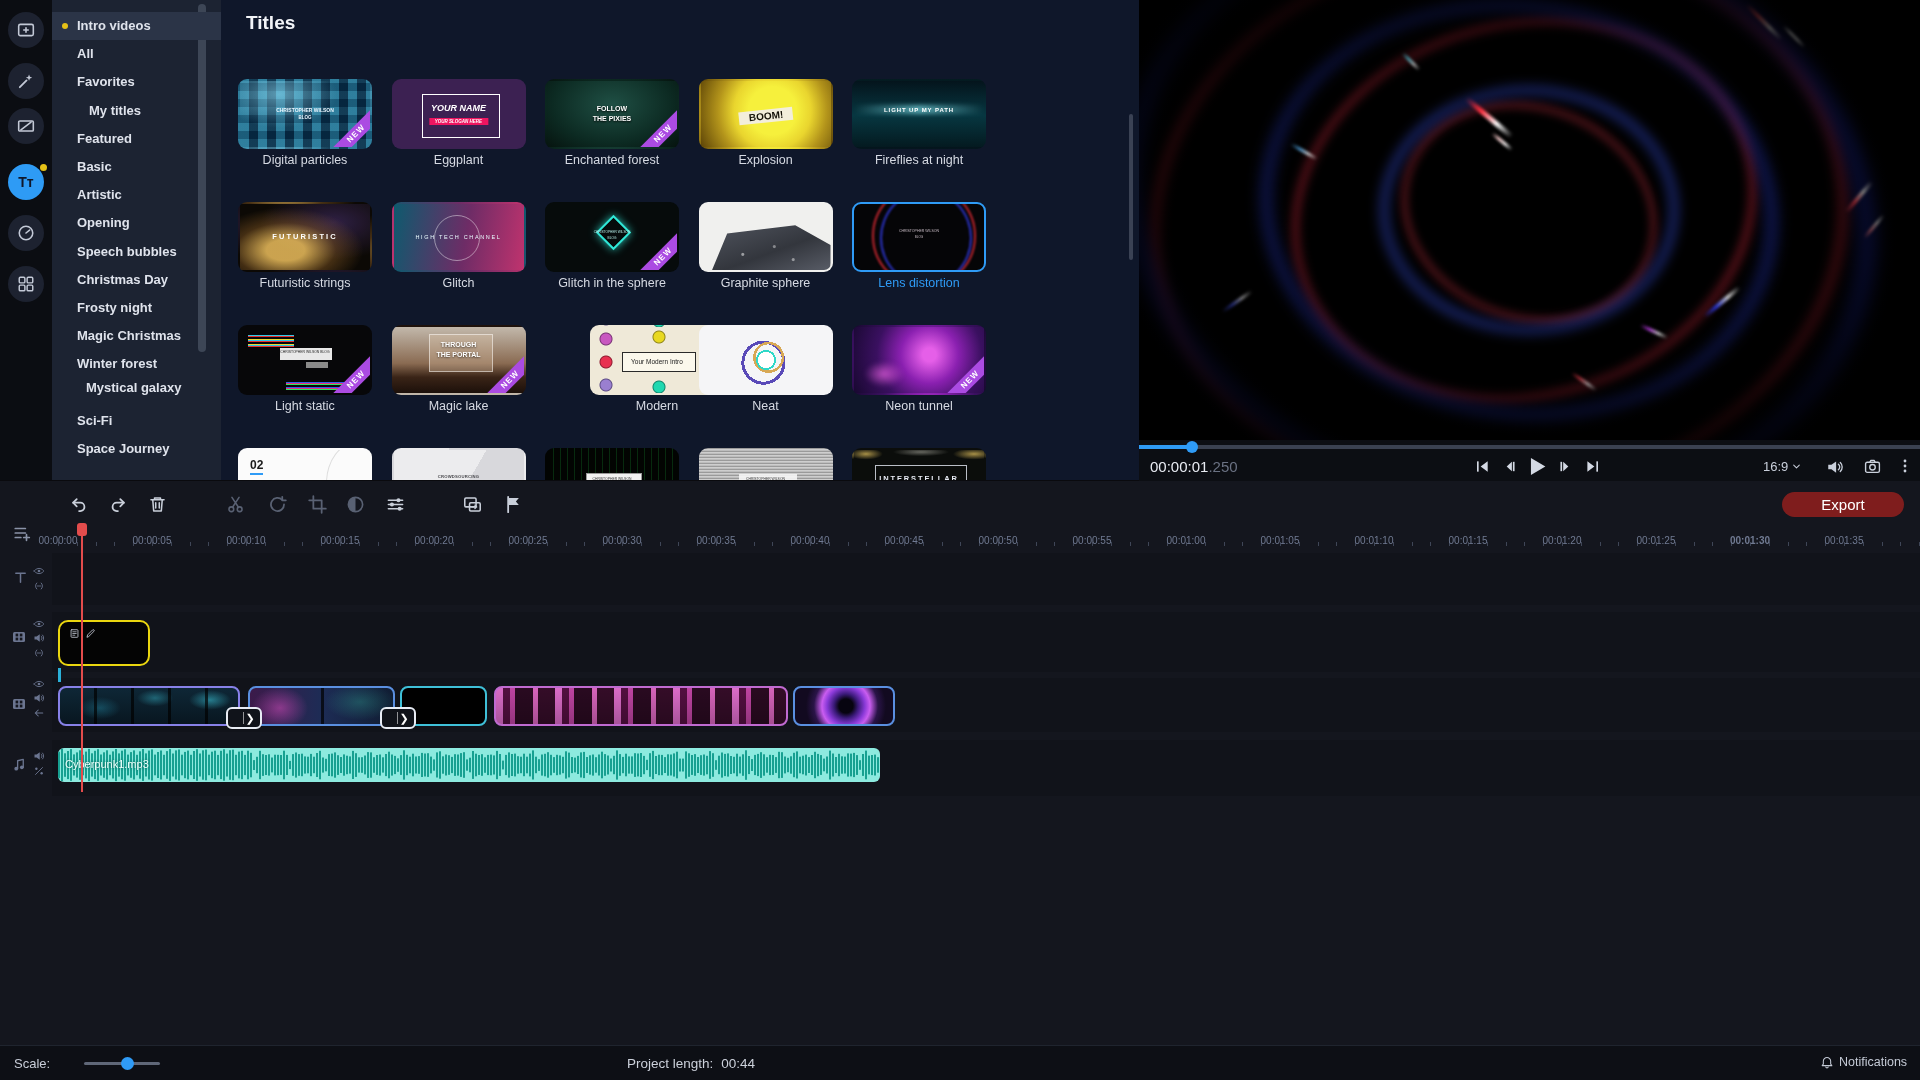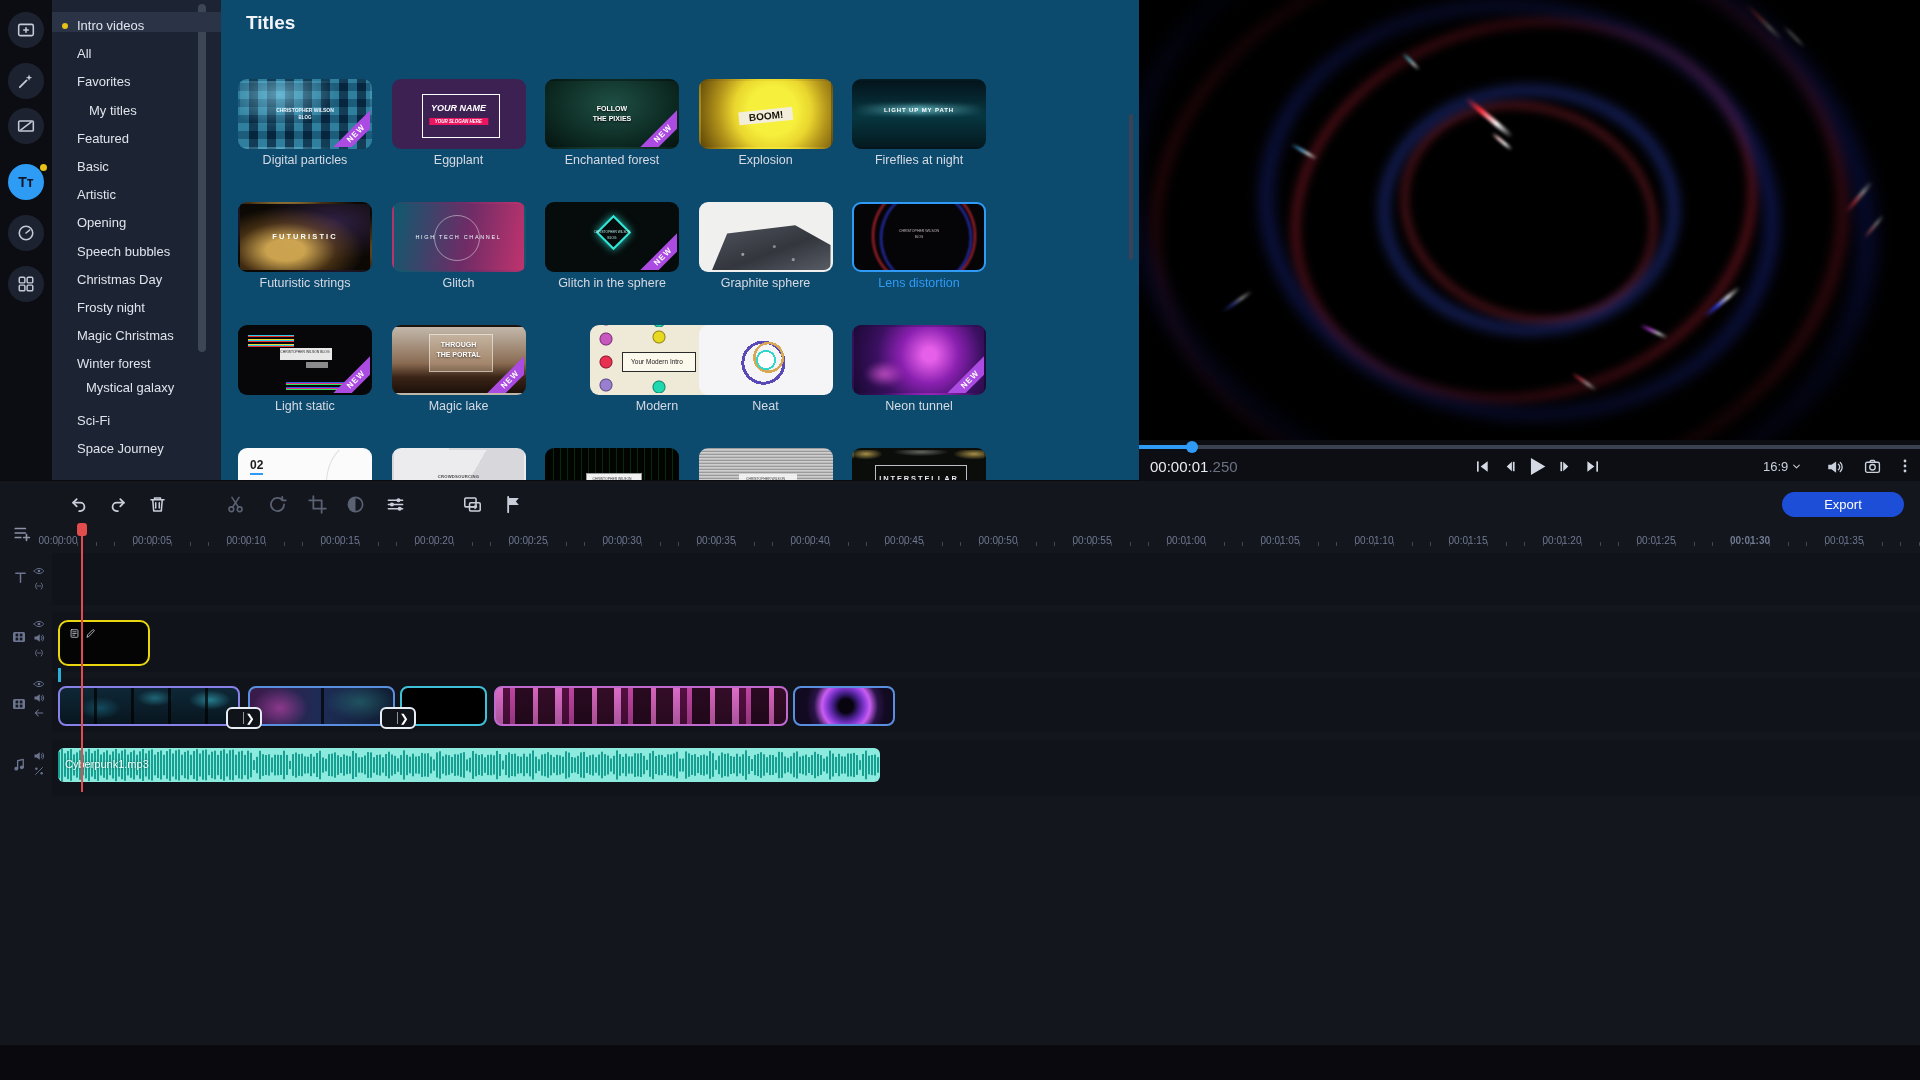--- a/index.html
+++ b/index.html
@@ -10,27 +10,27 @@
   
   #activity-rail { position:absolute; left:0; top:0; width:52px; height:480px; background:#0b0d12; z-index:5; }
   .rail-btn { position:absolute; left:8px; width:36px; height:36px; border-radius:50%; background:#1d2230; color:#c3c9d6; }
   .rail-btn .ric { position:absolute; left:9px; top:9px; width:18px; height:18px; display:block; }
   .rail-btn.active { background:#2e9bf5; color:#fff; }
   .rail-glyph { position:absolute; inset:0; display:flex; align-items:center; justify-content:center; font-size:14px; font-weight:bold; color:#0f172a; }
   .rail-dot { position:absolute; right:-3px; top:0; width:7px; height:7px; border-radius:50%; background:#e6c117; }
 
   
   #sidebar { position:absolute; left:52px; top:0; width:169px; height:480px; background:#1c2332; z-index:4; }
-  .sb-item { position:absolute; left:0; width:100%; height:20px; color:#dfe3ec; font-size:13px; line-height:28px; padding-left:25px; white-space:nowrap; }
+  .sb-item { position:absolute; left:0; width:100%; height:28px; color:#dfe3ec; font-size:13px; line-height:28px; padding-left:25px; white-space:nowrap;font-weight:bold; }
   .sb-item.selected { background:#2b3447; }
   .sb-dot { position:absolute; left:10px; top:11px; width:6px; height:6px; border-radius:50%; background:#e6c117; }
   #sidebar-scrollbar { position:absolute; left:146px; top:4px; width:8px; height:348px; border-radius:4px; background:#3d4656; }
 
   
-  #titles-panel { position:absolute; left:221px; top:0; width:918px; height:480px; background:#0c4a6e; overflow:hidden; }
+  #titles-panel { position:absolute; left:221px; top:0; width:918px; height:480px; background:#0f172a; overflow:hidden; }
   #titles-heading { position:absolute; left:25px; top:12px; font-size:19px; font-weight:600; color:#f2f4f8; }
   .card { position:absolute; width:134px; }
   .thumb { position:relative; width:134px; height:70px; border-radius:9px; overflow:hidden; border:2px solid transparent; background:#111; }
   .card.selected .thumb { border-color:#2f9bf6; }
   .card-label { position:absolute; top:74px; left:-10px; width:154px; text-align:center; font-size:12.5px; color:#d6dae3; white-space:nowrap; }
   .card.selected .card-label { color:#2f9bf6; }
   .ribbon { position:absolute; right:-15px; bottom:7px; width:58px; height:13px; background:#ab4be2; color:#fff;
             font-size:8px; font-weight:bold; letter-spacing:.14em; text-align:center; line-height:13px; transform:rotate(-45deg); }
   .tt1,.tt2 { position:absolute; left:0; right:0; text-align:center; color:#fff; font-weight:bold; }
   .frame { position:absolute; }
@@ -175,21 +175,21 @@
   #timecode .ms { color:#6a7182; }
   .pc-ic { position:absolute; display:block; }
   #aspect-select { position:absolute; left:624px; top:6px; font-size:13px; color:#c9cfdb; }
   #aspect-select .ch { display:inline-block; width:9px; height:9px; margin-left:4px; }
 
   
   #timeline { position:absolute; left:0; top:481px; width:1920px; height:564px; background:#14161e; }
   .lane-strip { position:absolute; left:52px; right:0; background:rgba(0,0,0,.10); }
   .tl-ic { position:absolute; display:block; }
   #export-btn { position:absolute; left:1782px; top:11px; width:122px; height:25px; border:none; border-radius:13px;
-    background:#1d4ed8; color:#fff; font-size:13px; font-family:inherit; }
+    background:#7f1d1d; color:#fff; font-size:15px; font-family:inherit; }
   #ruler { position:absolute; left:0; top:43px; width:1920px; height:24px; }
   .tick-label { position:absolute; top:11px; transform:translateX(-50%); font-size:10px; color:#707a92; white-space:nowrap; }
   #minor-ticks { position:absolute; left:58px; right:0; top:18px; height:4px;
     background:repeating-linear-gradient(90deg,#3f4657 0 1px, transparent 1px 18.8px); }
   #title-clip { position:absolute; left:58px; top:139px; width:92px; height:46px; border-radius:10px;
     border:2px solid #ead60f; background:#040404; }
   #title-link { position:absolute; left:58px; top:187px; width:3px; height:14px; background:#2ab0d8; }
   .vclip { position:absolute; top:205px; height:40px; border-radius:8px; border:2px solid #5a8fe0; overflow:hidden; }
   .vc1 { background-color:#0a1d2b;
     background-image:repeating-linear-gradient(90deg, transparent 0 34px, rgba(0,0,0,.7) 34px 37px),
@@ -1040,14 +1040,26 @@
             <rect x="819" y="9.2" width="2" height="15.5"></rect>
           </g>
         </svg>
       <span id="audio-label">Cyberpunk1.mp3</span>
     </div>
 
     <div id="playhead-line"></div>
     <div id="playhead-head"></div>
   </section>
 
+  <footer id="status-bar">
+    <span id="scale-label">Scale:</span>
+
+    <div id="scale-track"></div>
+    <div id="scale-handle"></div>
+
+    <div id="project-length"><span>Project length:</span><span class="val">00:44</span></div>
+    <div id="notifications"><span class="bell"><svg viewBox="0 0 16 16" preserveAspectRatio="xMidYMid meet">
+            <path d="M8 1.8a4.2 4.2 0 00-4.2 4.2v3.2L2.5 11h11l-1.3-1.8V6A4.2 4.2 0 008 1.8z" fill="none" stroke="currentColor" stroke-linecap="round" stroke-linejoin="round" stroke-width="1.2"></path>
+            <path d="M6.5 12.5a1.6 1.6 0 003 0" fill="none" stroke="currentColor" stroke-linecap="round" stroke-linejoin="round" stroke-width="1.2"></path>
+          </svg></span><span class="nl">Notifications</span></div>
+  </footer>
 
 </div>
 
 </body></html>

